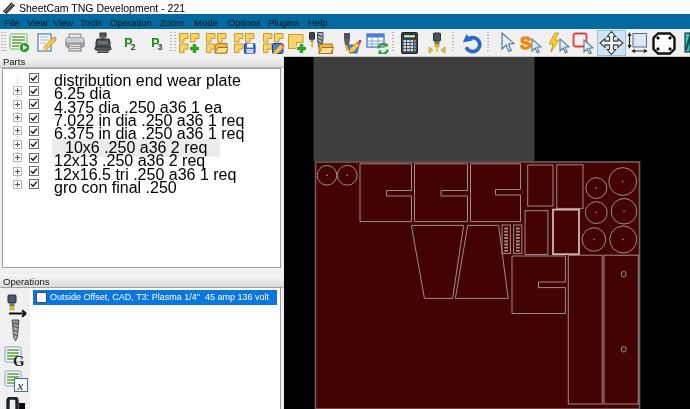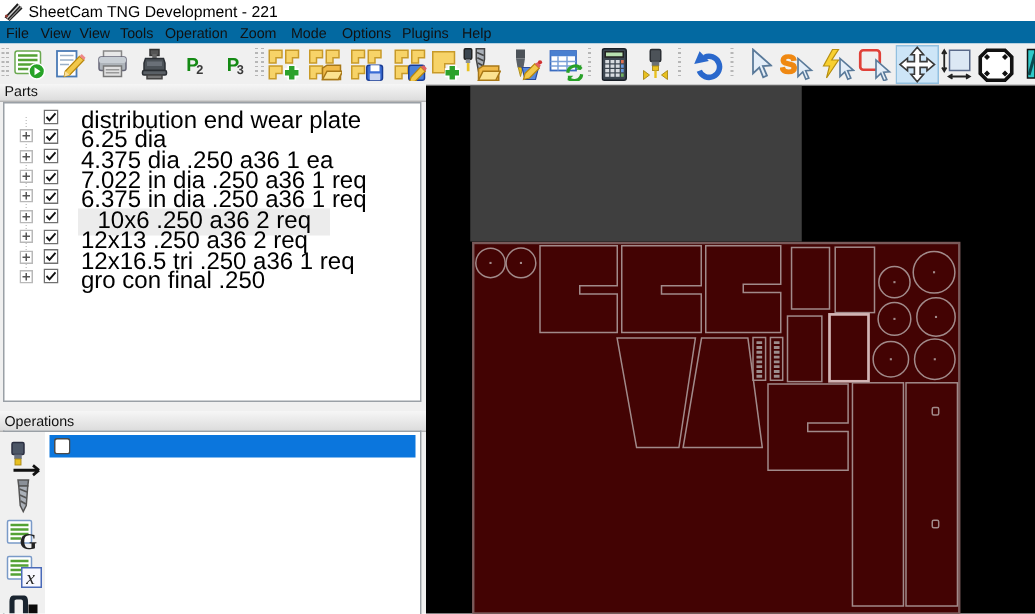--- a/index.html
+++ b/index.html
@@ -406,20 +406,21 @@
   <svg class="oti" style="top:397px" width="24" height="12" viewBox="0 0 24 12">
     <path d="M4 12 L4 4 Q4 1 7 1 L10 1 Q13 1 13 4 L13 12" fill="none" stroke="#1a2530" stroke-width="3.4"></path>
     <rect x="15" y="6" width="6" height="6" fill="#0a0a0a"></rect>
   </svg>
 </div>
 
 <div id="oprow">
   <svg class="abs" style="left:3px;top:2px" width="11" height="11" viewBox="0 0 11 11">
     <rect x="0.5" y="0.5" width="10" height="10" fill="#fff" stroke="#4a4a4a" rx="1.5"></rect>
   </svg>
+  <span id="oprowtext">Outside Offset, CAD, T3: Plasma 1/4"&nbsp; 45 amp 136 volt</span>
 </div>
 
 <div id="canvas">
 <svg width="406" height="352" viewBox="284 57 406 352">
 
   <rect x="313.5" y="57" width="221" height="104" fill="#3f3f3f"></rect>
 
   <rect x="315.5" y="162" width="324" height="247" fill="#430303" stroke="#7a5a5a" stroke-width="1.6"></rect>
   <g fill="none" stroke="#a18a8a" stroke-width="1">
 

